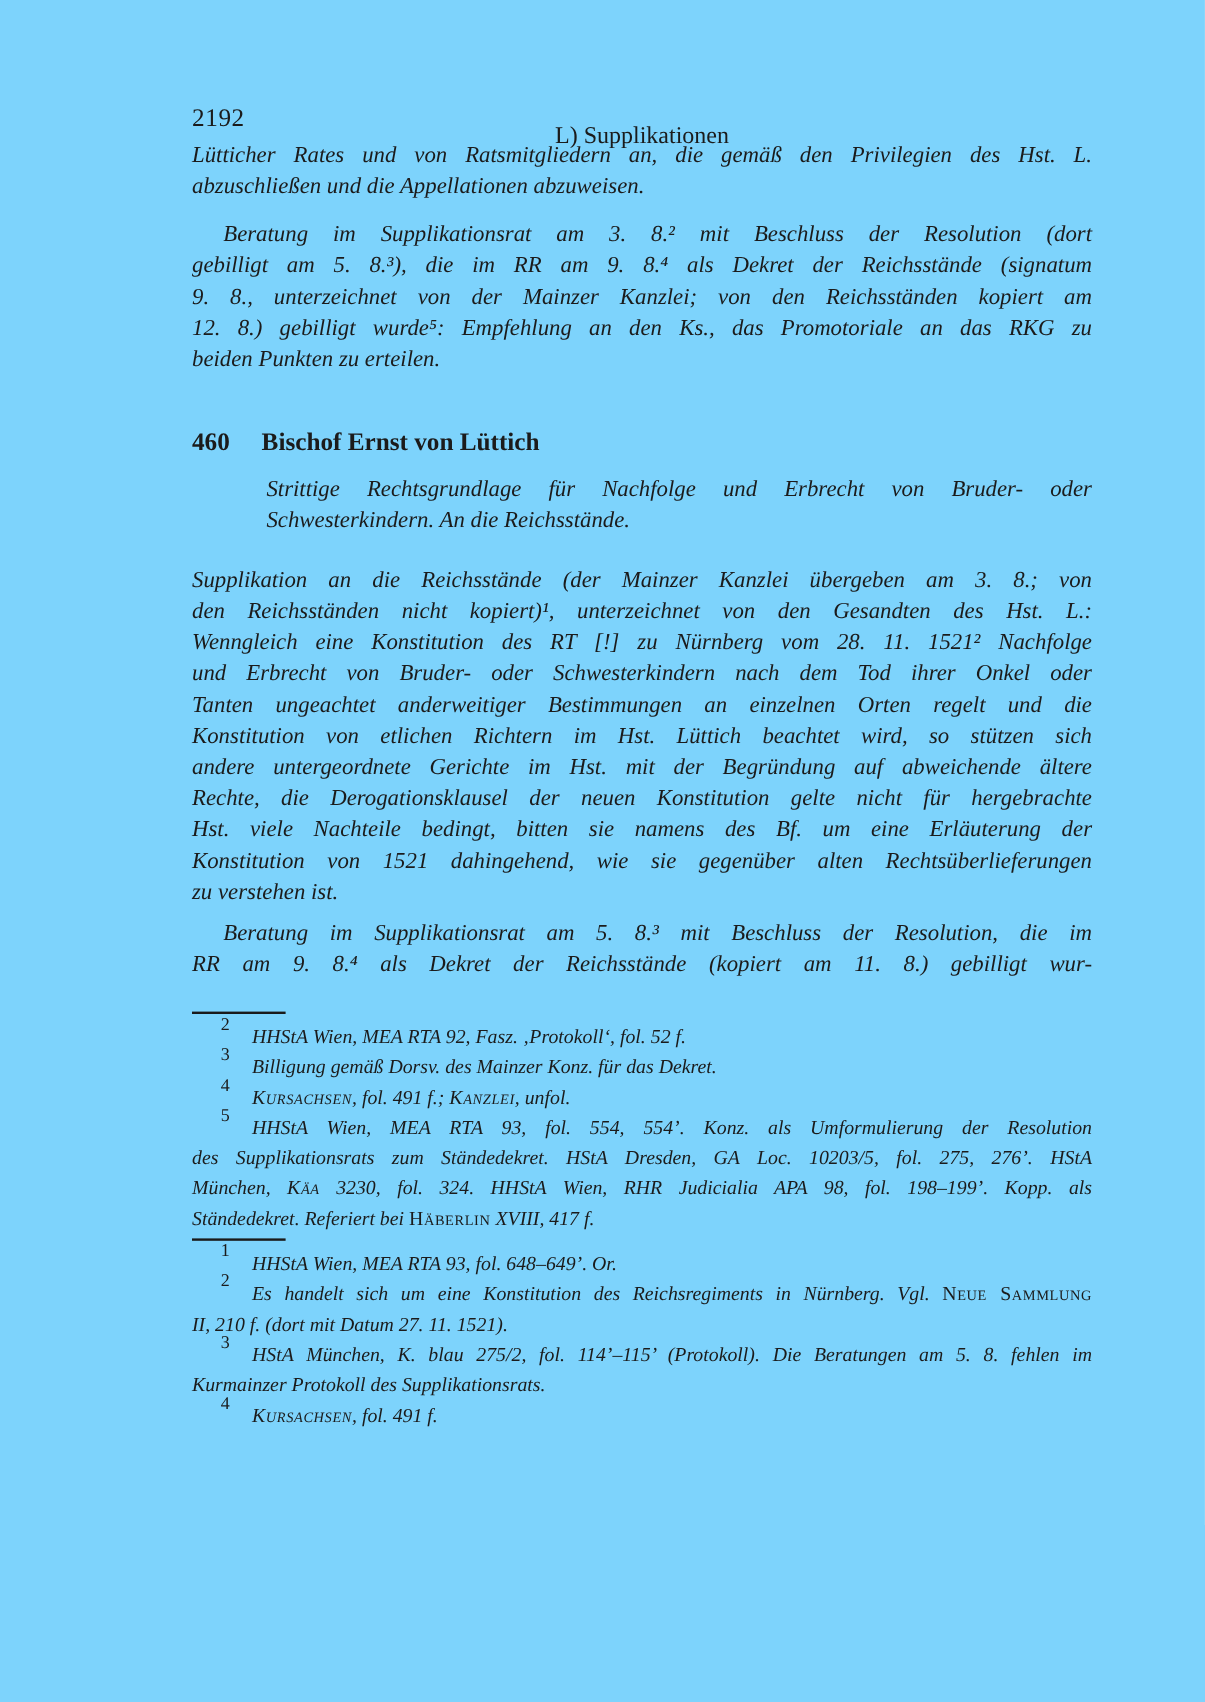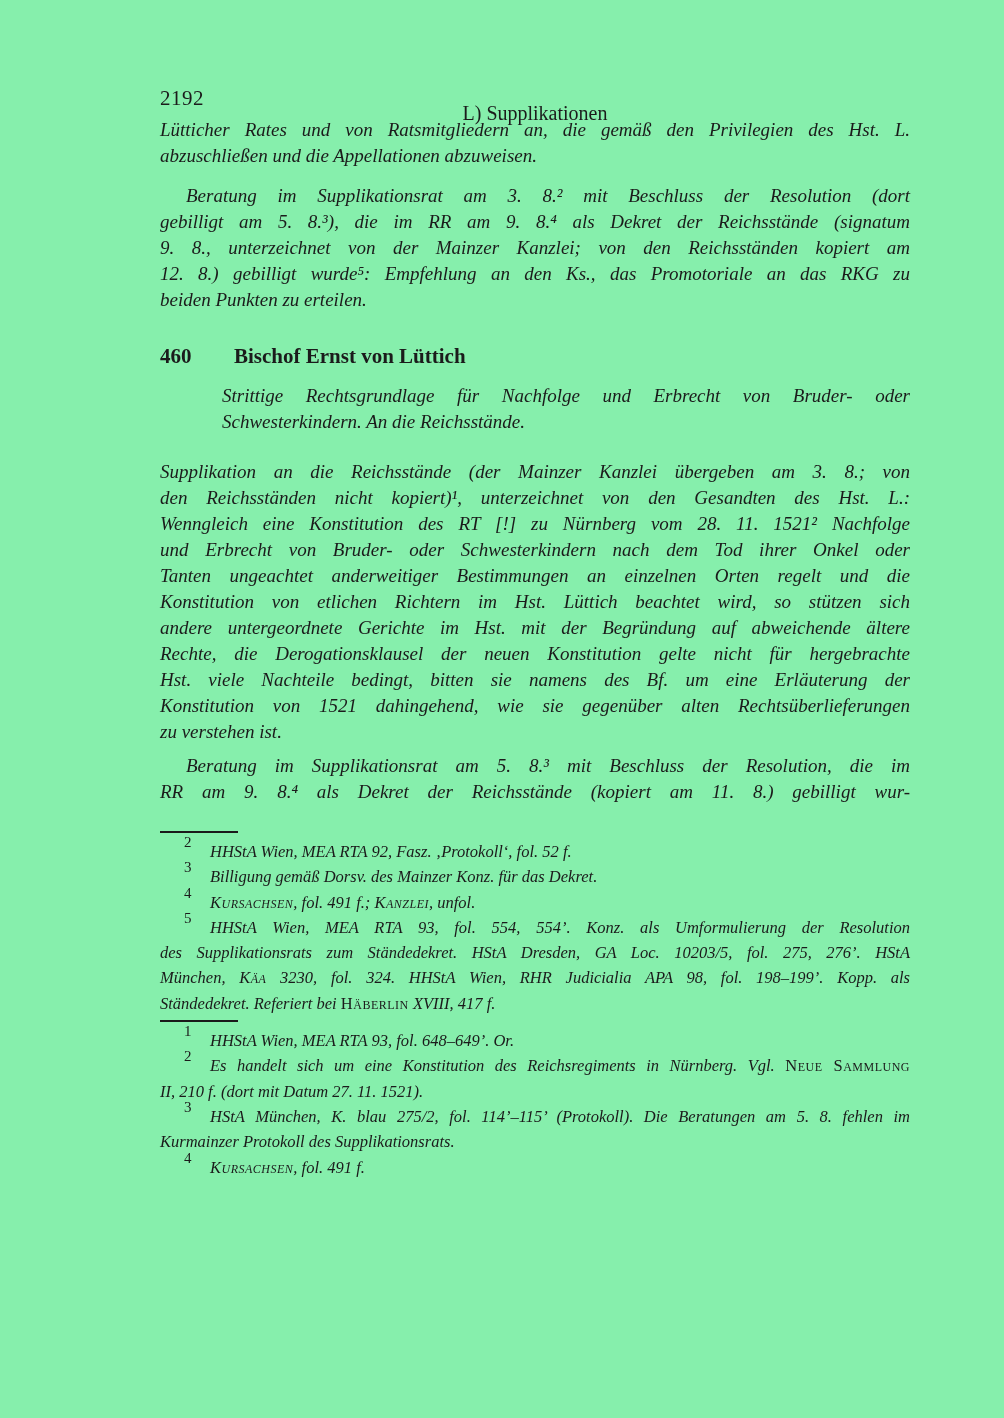--- a/index.html
+++ b/index.html
@@ -5,21 +5,21 @@
   html,body{margin:0;padding:0;}
   body{
     background:#e8e8e6;
     font-family:"Liberation Serif","DejaVu Serif",serif;
   }
   .page{
     position:relative;
     width:1004px;
     height:1418px;
     margin:0 auto;
-    background:#86efac;
+    background:#7dd3fc;
     color:#1b1b1b;
     overflow:hidden;
     box-sizing:border-box;
     padding:85px 94px 0 160px;
   }
   .col{width:750px;}
   
   .hdr{
     position:relative;
     height:26px;
@@ -31,27 +31,26 @@
   .hdr .runtitle{position:absolute;left:50%;transform:translateX(-50%);top:15px;}
   
   .para{font-style:italic;font-size:19px;line-height:26px;}
   .ln{text-align:left;white-space:nowrap;}
   .ln.j{text-align:justify;text-align-last:justify;white-space:normal;}
   .indent1 .ln:first-child{text-indent:26px;}
   .p1{margin-top:6px;}
   .p2{margin-top:14px;}
   
   .sechead{
-    margin-top:28px;
+    margin-top:40px;
     font-style:normal;
     font-weight:bold;
     font-size:21px;
     line-height:30px;
     display:flex;
-    gap:16px;
   }
   .sechead .secnum{width:58px;flex:none;}
   
   .summary{margin-top:12px;margin-left:62px;width:688px;font-style:italic;}
   .mainpara{margin-top:24px;}
   .delib{margin-top:8px;}
   
   .fnrule{
     margin-top:26px;
     width:78px;height:0;

